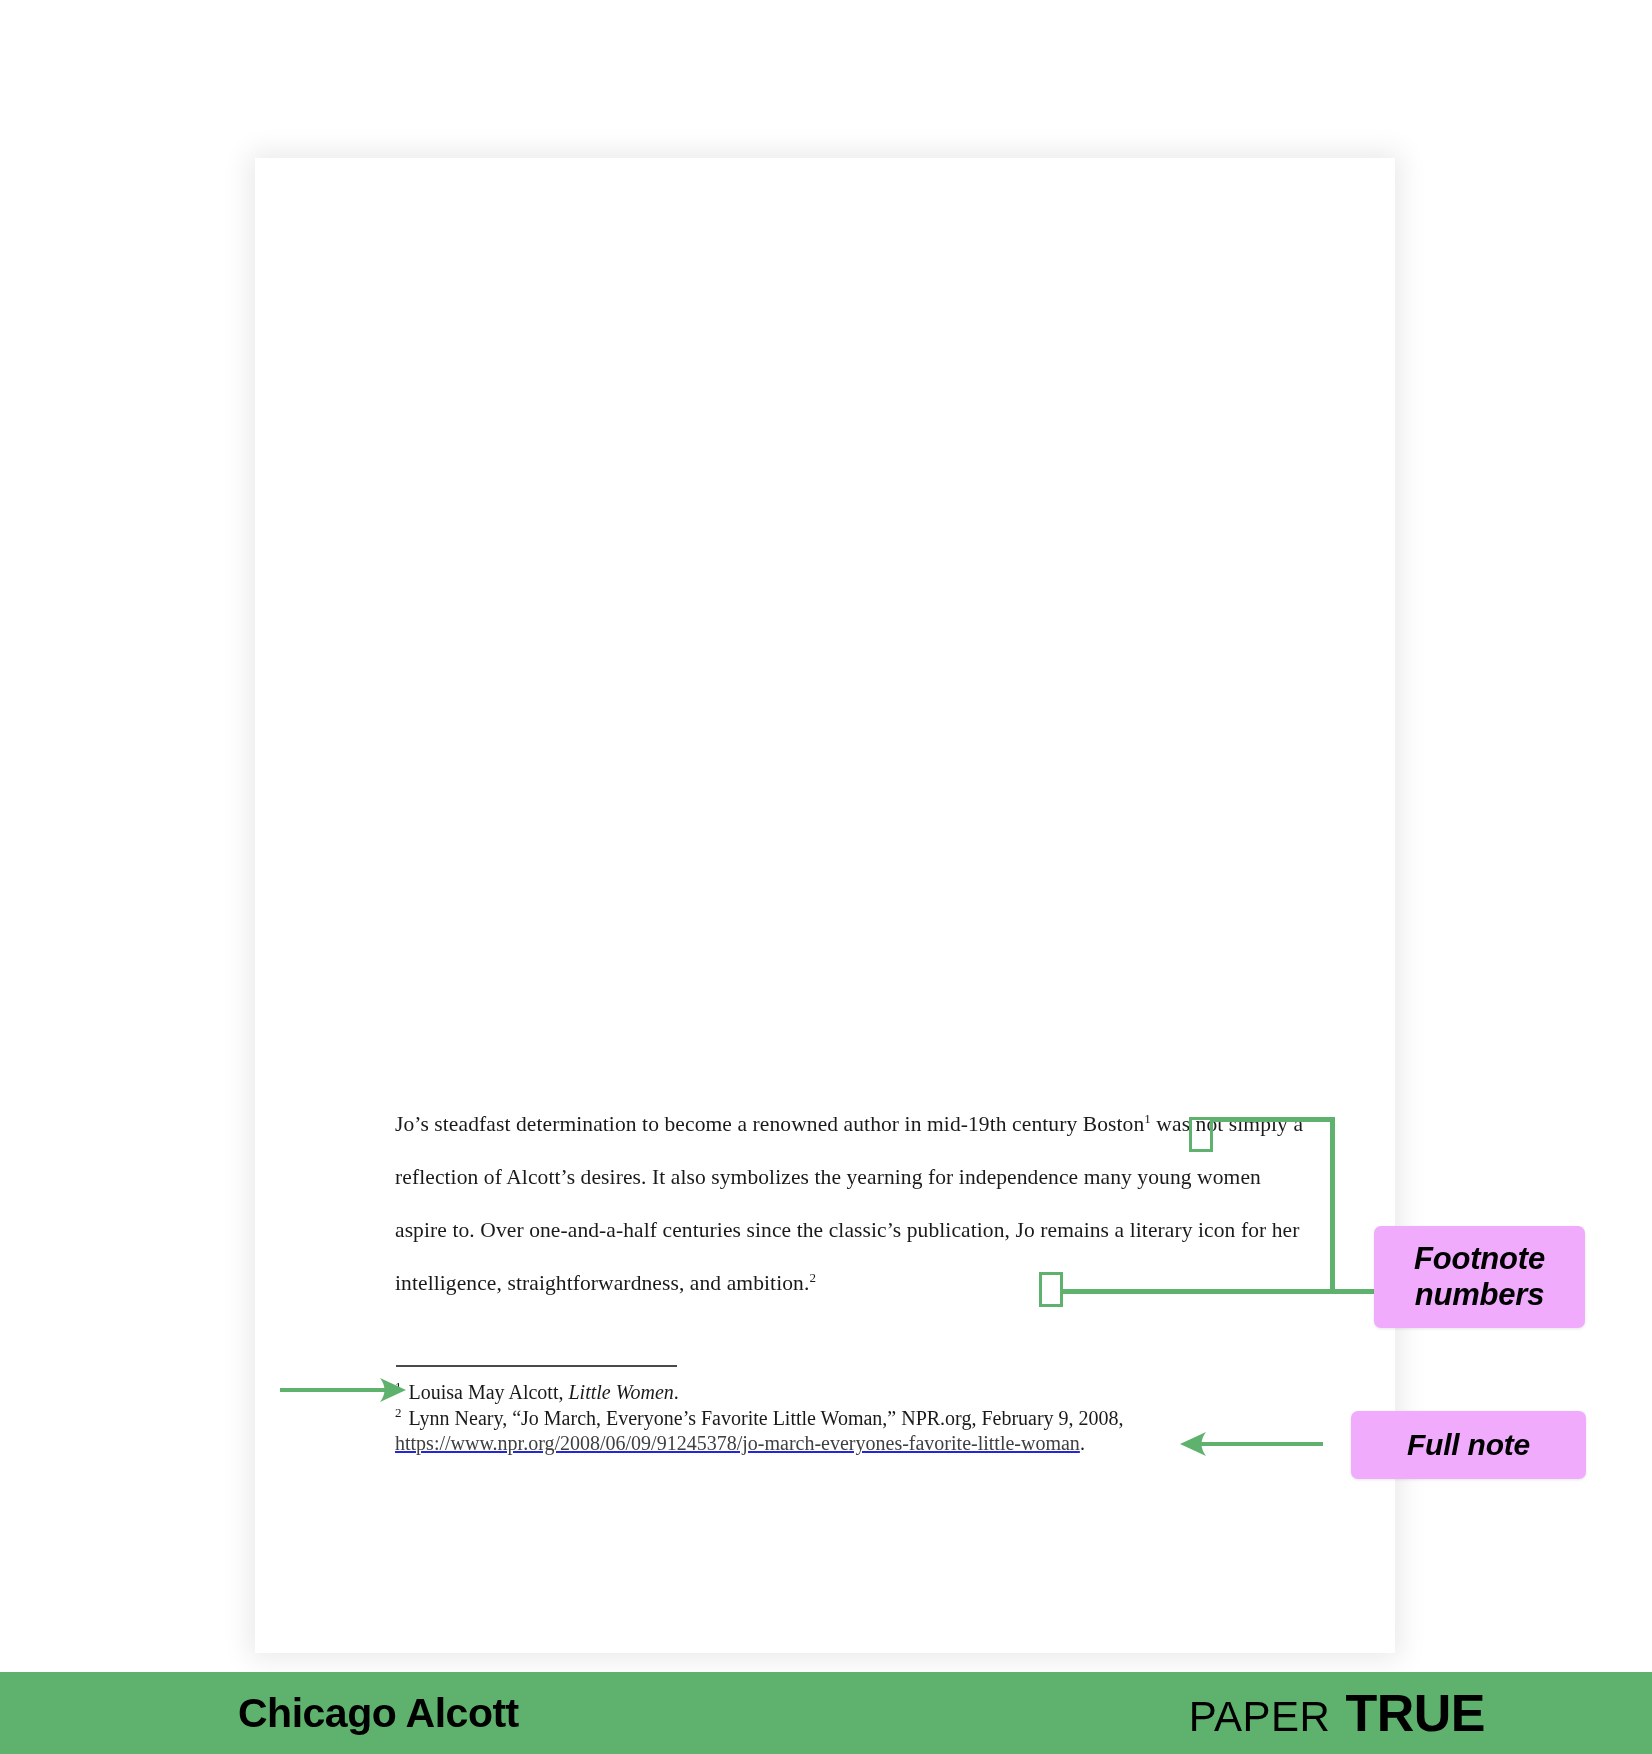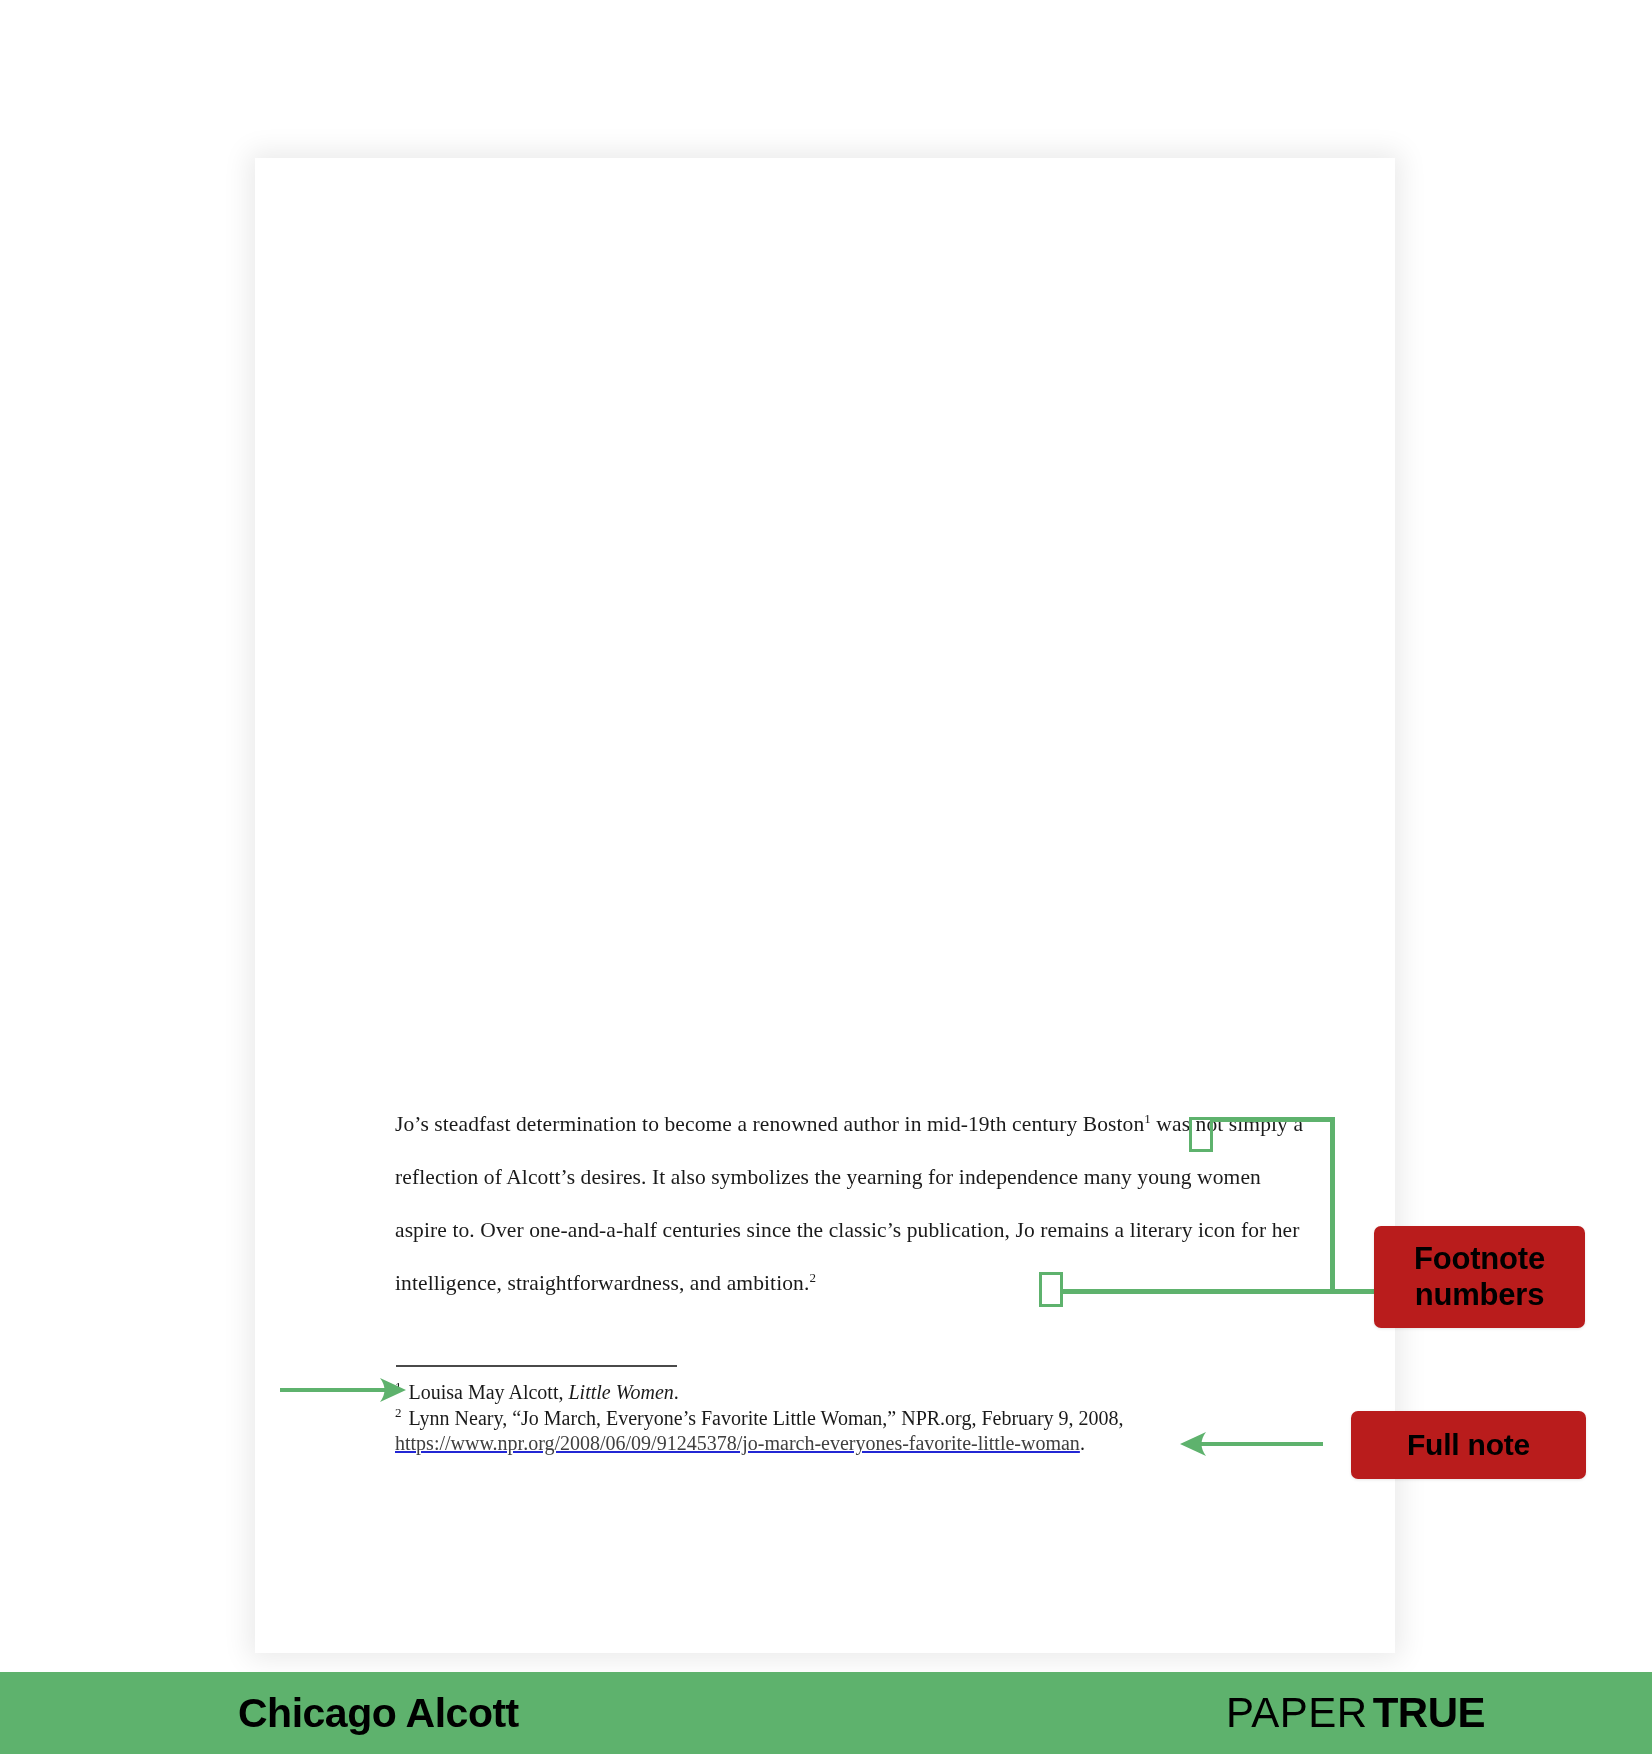--- a/index.html
+++ b/index.html
@@ -132,31 +132,32 @@
   #arrow-shortnote {
     left: 378px;
     top: 1376px;
     width: 28px;
     height: 28px;
   }
 
   
   .callout {
     position: absolute;
-    background: #b91c1c;
+    background: #f0abfc;
     border-radius: 7px;
     color: #000000;
     font-family: "Liberation Sans", sans-serif;
     font-weight: bold;
     display: flex;
     align-items: center;
     justify-content: center;
     text-align: center;
     line-height: 1.16;
     box-shadow: 0 1px 3px rgba(0,0,0,0.10);
+    font-style: italic;
   }
   #callout-footnote-numbers {
     left: 1374px;
     top: 1226px;
     width: 211px;
     height: 102px;
     font-size: 31px;
     letter-spacing: -0.2px;
   }
   #callout-short-note {
@@ -206,24 +207,24 @@
     align-items: baseline;
     font-family: "Liberation Sans", sans-serif;
     color: #000000;
   }
   #logo-paper {
     font-size: 42px;
     font-weight: 300;
     letter-spacing: 0.5px;
   }
   #logo-true {
-    font-size: 42px;
+    font-size: 52px;
     font-weight: bold;
     letter-spacing: -0.5px;
-    margin-left: 5px;
+    margin-left: 15px;
   }
 </style>
 </head>
 <body>
 
 <div id="canvas">
 
   <div id="page">
 
     <div id="body-text">

